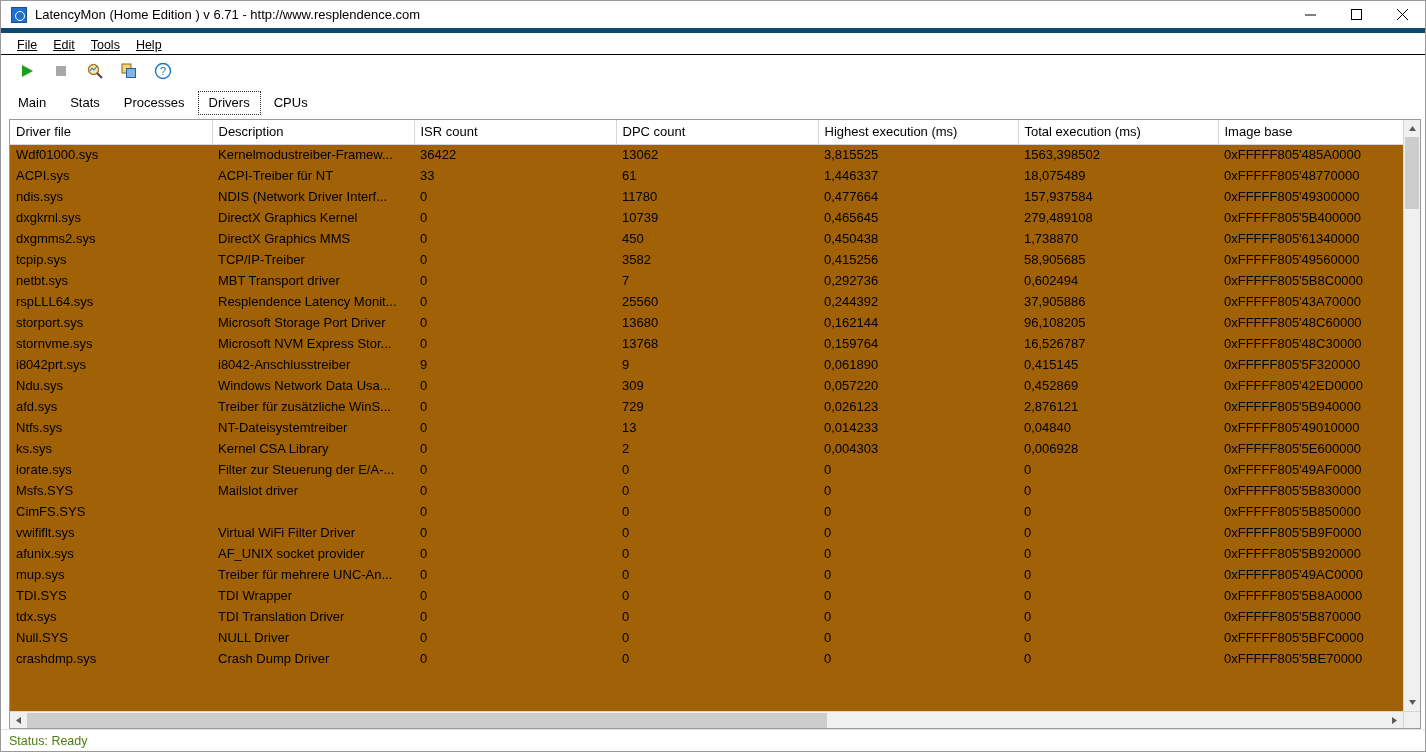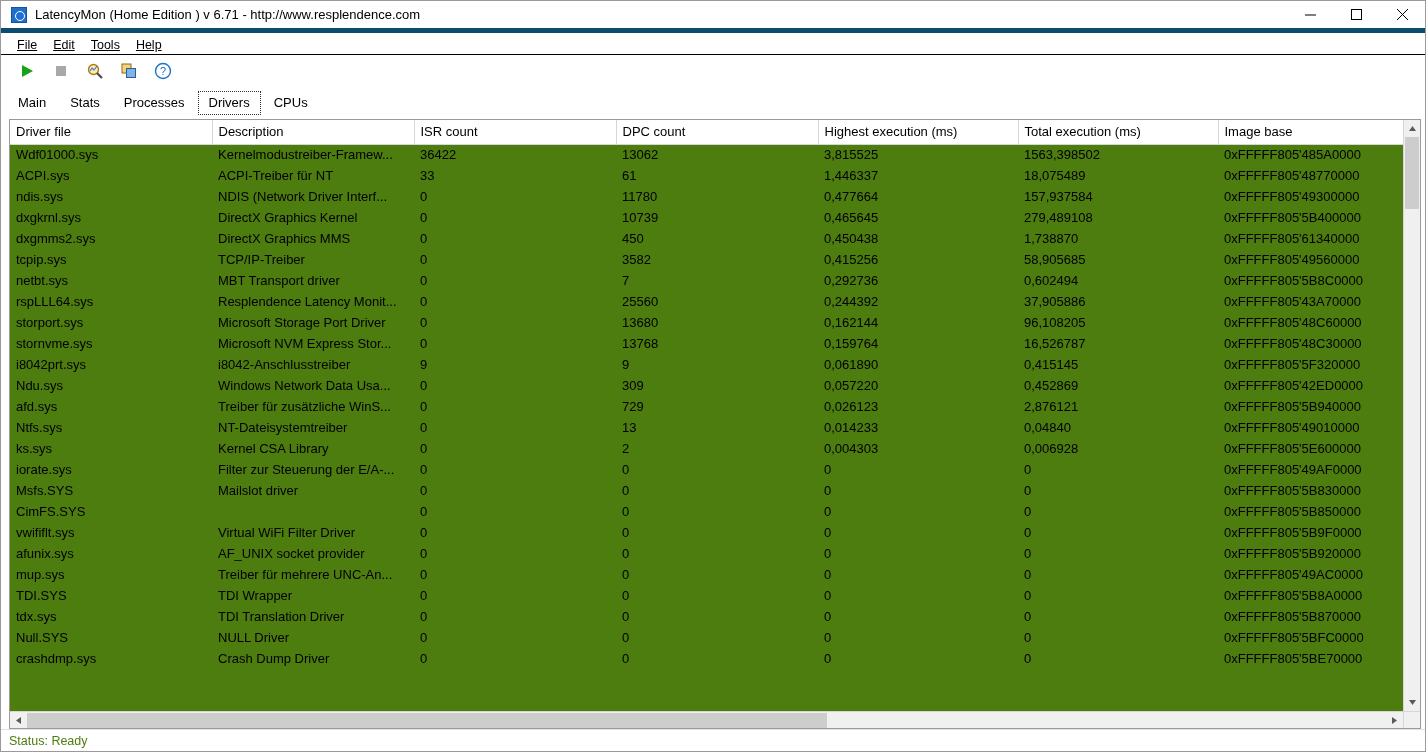--- a/index.html
+++ b/index.html
@@ -105,21 +105,21 @@
   .tab.selected {
     border: 1px dotted #333;
     background: #ffffff;
   }
 
   
   .gridwrap {
     flex: 1 1 auto;
     margin: 4px 4px 0 8px;
     border: 1px solid #9a9a9a;
-    background: #4d7c0f;
+    background: #a16207;
     display: flex; flex-direction: column;
     position: relative;
     overflow: hidden;
   }
   .grid-inner {
     flex: 1 1 auto;
     display: flex;
     min-height: 0;
   }
   .grid-main {

